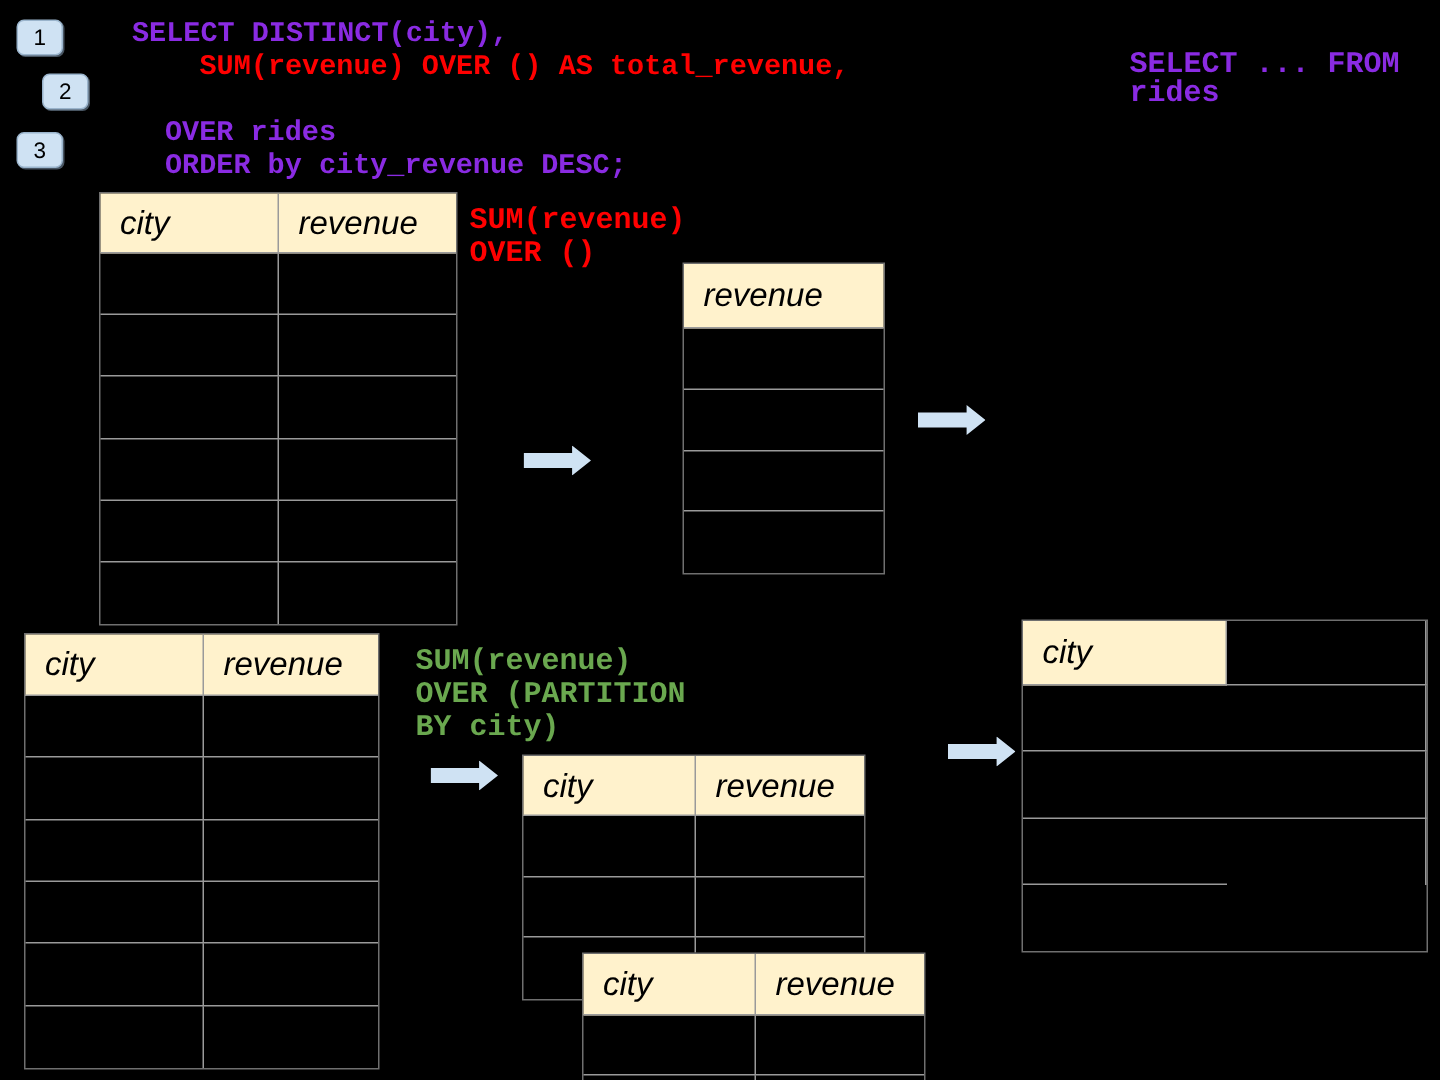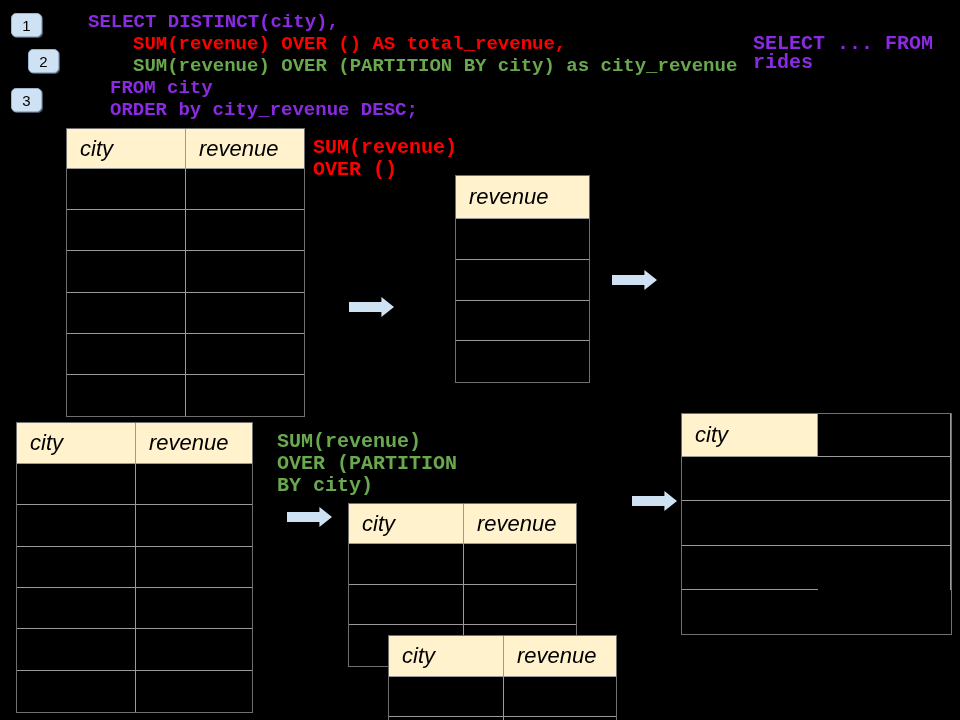--- a/index.html
+++ b/index.html
@@ -104,22 +104,21 @@
 <body>
 
 <div class="canvas">
 
   <div class="badge" style="left:11px; top:13px;">1</div>
   <div class="badge" style="left:28px; top:49px;">2</div>
   <div class="badge" style="left:11px; top:88px;">3</div>
 
   <div class="code-line" style="left: 133px; top: 33px; color: var(--code-red);">SUM(revenue) OVER () AS total_revenue,</div>
   <div class="code-line" style="left: 88px; top: 11px; color: var(--code-purple);">SELECT DISTINCT(city),</div>
-  <div class="code-line" style="left: 133px; top: 55px; color: var(--code-green);">SUM(revenue) OVER (PARTITION BY city) as city_revenue</div>
-  <div class="code-line" style="left: 110px; top: 77px; color: var(--code-purple);">FROM city</div>
+  <div class="code-line" style="left: 110px; top: 77px; color: var(--code-purple);">OVER rides</div>
   <div class="code-line" style="left: 110px; top: 99px; color: var(--code-purple);">ORDER by city_revenue DESC;</div>
 
   <div class="note" style="left:753px; top:34px;">SELECT ... FROM
 rides</div>
 
   <div class="ann ann-red" style="left:313px; top:137px;">SUM(revenue)
 OVER ()</div>
 
   <div class="ann ann-green" style="left:277px; top:431px;">SUM(revenue)
 OVER (PARTITION

